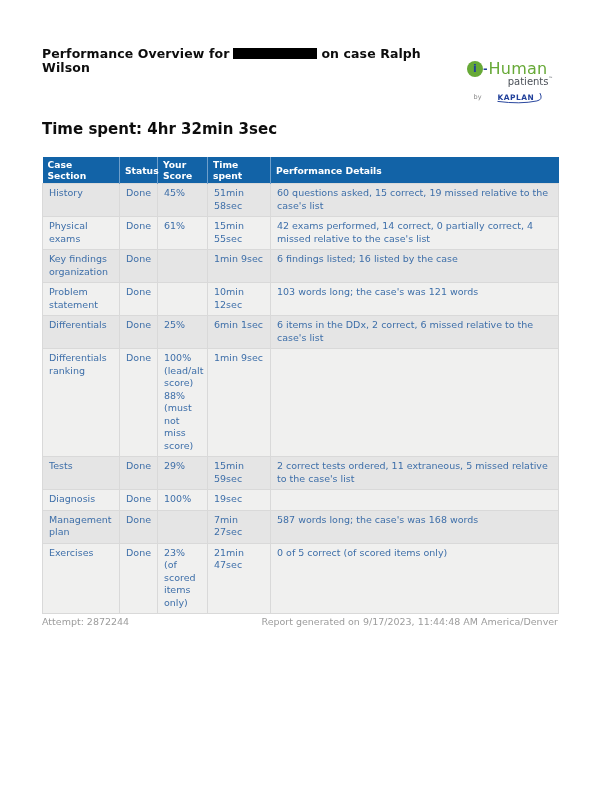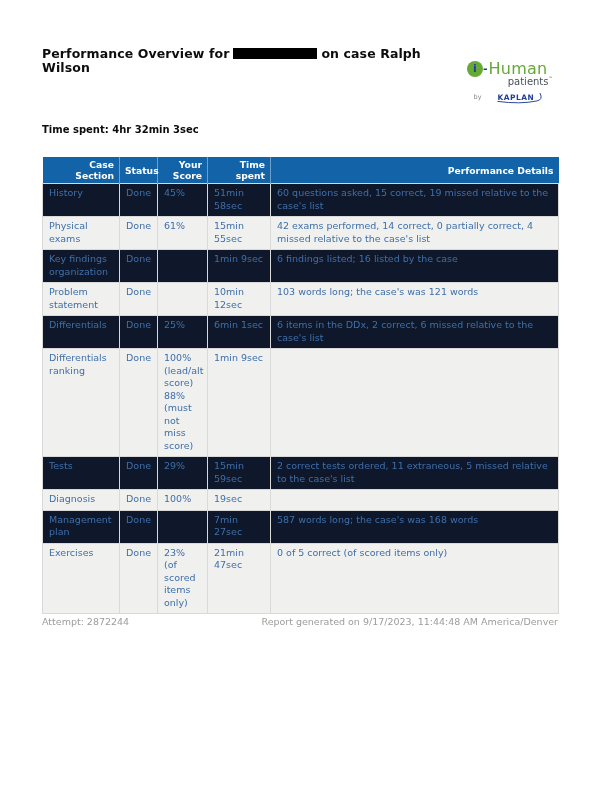--- a/index.html
+++ b/index.html
@@ -19,30 +19,30 @@
   .logo-hyphen { color:#21409a; font-weight:bold; font-size:11px; margin:0 1px 0 0; }
   .logo-human { color:#67a937; font-size:16px; font-weight:500; letter-spacing:0.2px; }
   .logo-patients { text-align:right; color:#4b5058; font-size:10px; margin-top:-2px; padding-right:2px; }
   .logo-tm { font-size:4.5px; vertical-align:top; color:#4b5058; }
   .logo-kaplan-row { display:flex; align-items:center; justify-content:center; margin-top:3px; gap:15px; }
   .logo-by { color:#8a8a8a; font-size:6.5px; }
   .kaplan-text { font-family:"DejaVu Sans", sans-serif; font-size:8.5px; font-weight:bold; fill:#21409a; letter-spacing:0.6px; }
   .kaplan-arc { stroke:#21409a; stroke-width:1.1; fill:none; }
 
   .description { position:absolute; left:42px; top:92px; width:442px; font-size:9.5px; line-height:11.5px; color:#1a1a1a; }
-  .meta { position:absolute; left:42px; top:123px; font-size:10px; line-height:13px; color:#0d0d0d; font-weight:bold; }
+  .meta { position:absolute; left:42px; top:123px; font-size:15px; line-height:13px; color:#0d0d0d; font-weight:bold; }
 
   
   .perf-table { position:absolute; left:42px; top:157px; width:516px; border-collapse:collapse; table-layout:fixed; }
-  .perf-table th { background:#1263a7; color:#ffffff; font-size:9.2px; font-weight:bold; text-align:right;
+  .perf-table th { background:#1263a7; color:#ffffff; font-size:9.2px; font-weight:bold; text-align:left;
                    padding:2px 5px; line-height:11px; height:24px; vertical-align:middle;
                    border-right:1px solid #6e9fcb; }
   .perf-table th:last-child { border-right:none;margin-left:12px; }
   .perf-table td { font-size:9.5px; line-height:12.5px; color:#3e6fa9; vertical-align:top;
-                   padding:3px 6px 4px 6px; border:1px solid #d9d9d9; background:#0f172a; }
+                   padding:3px 6px 4px 6px; border:1px solid #d9d9d9; background:#e5e5e5; }
   .perf-table td.c-section { padding-right:4px; }
   .perf-table tbody tr:nth-child(even) td { background:#f0f0ef; }
   .pre { white-space:pre-line; }
 
   
   .footer { position:absolute; left:42px; top:616px; width:516px; display:flex; justify-content:space-between;
             font-size:9.5px; color:#9c9c9c; }
 </style>
 </head>
 <body>

